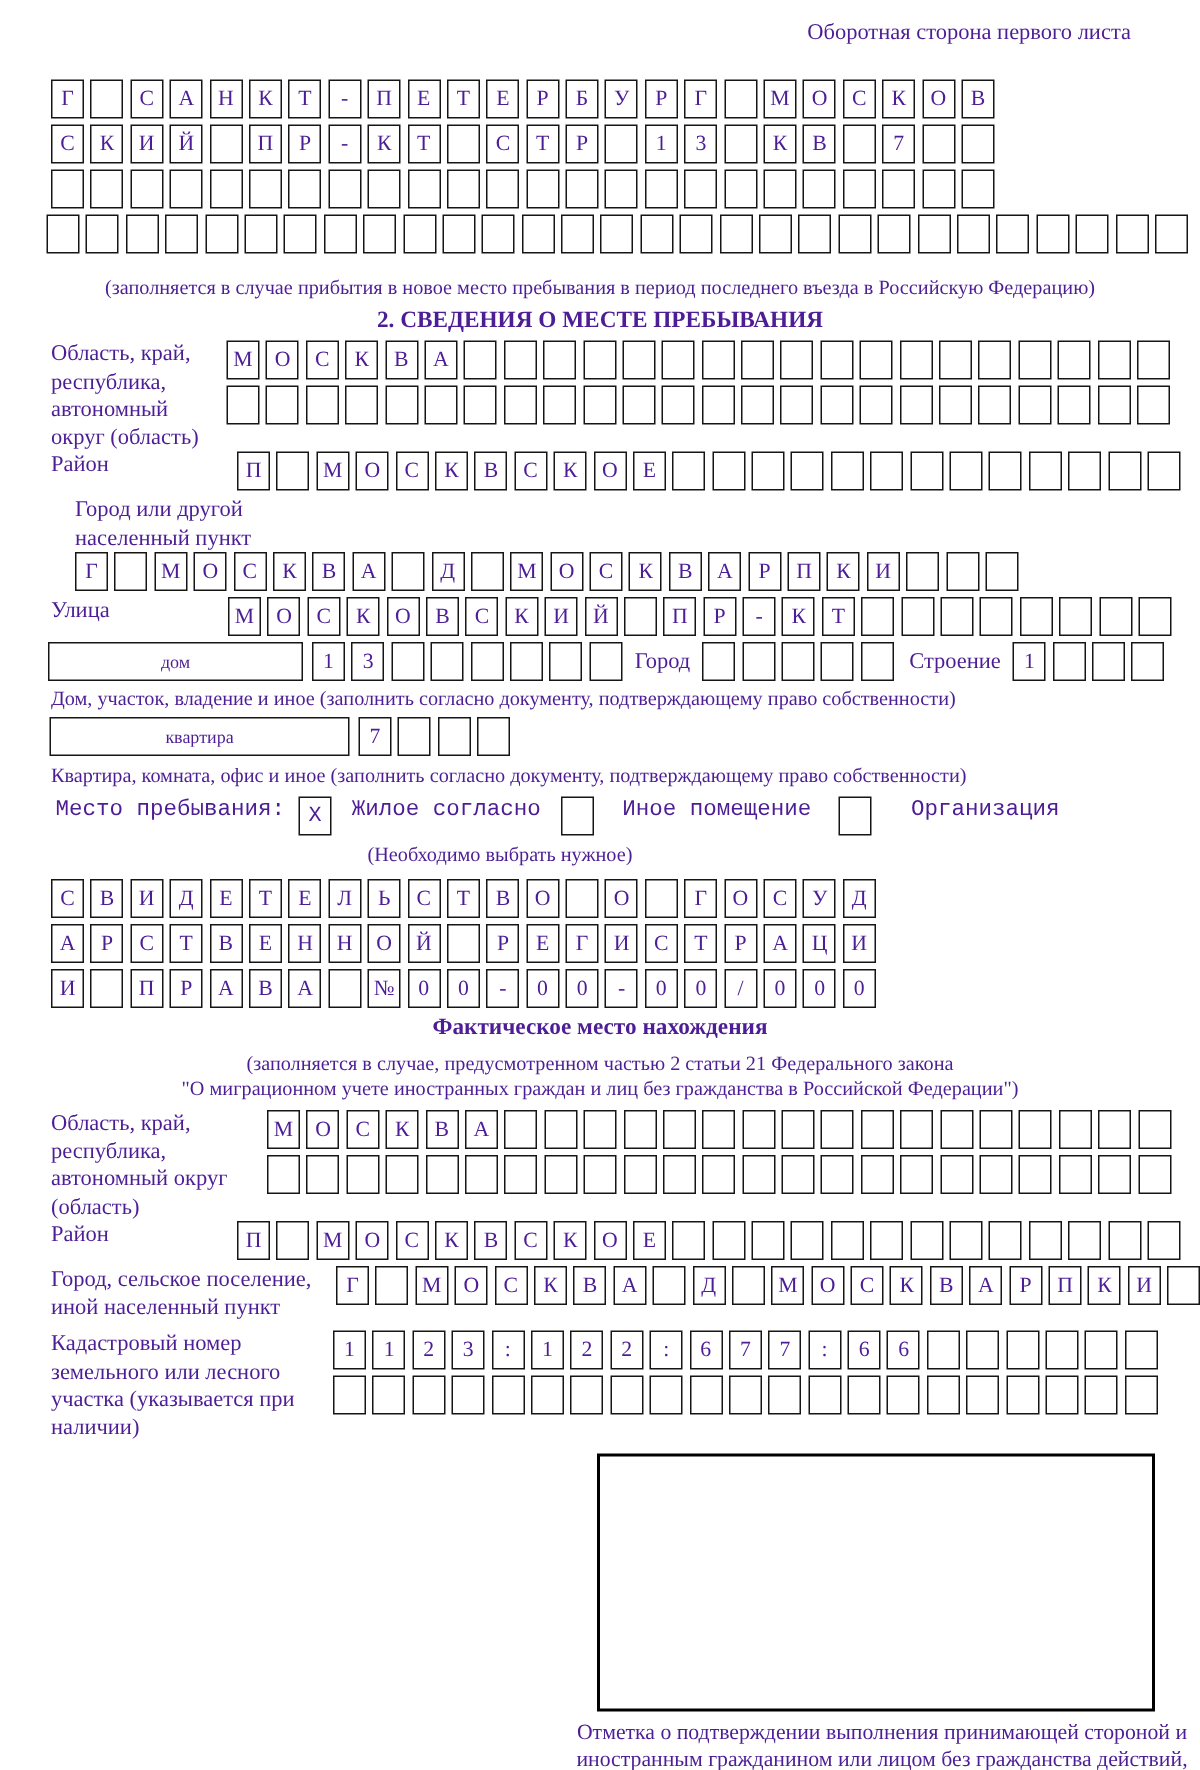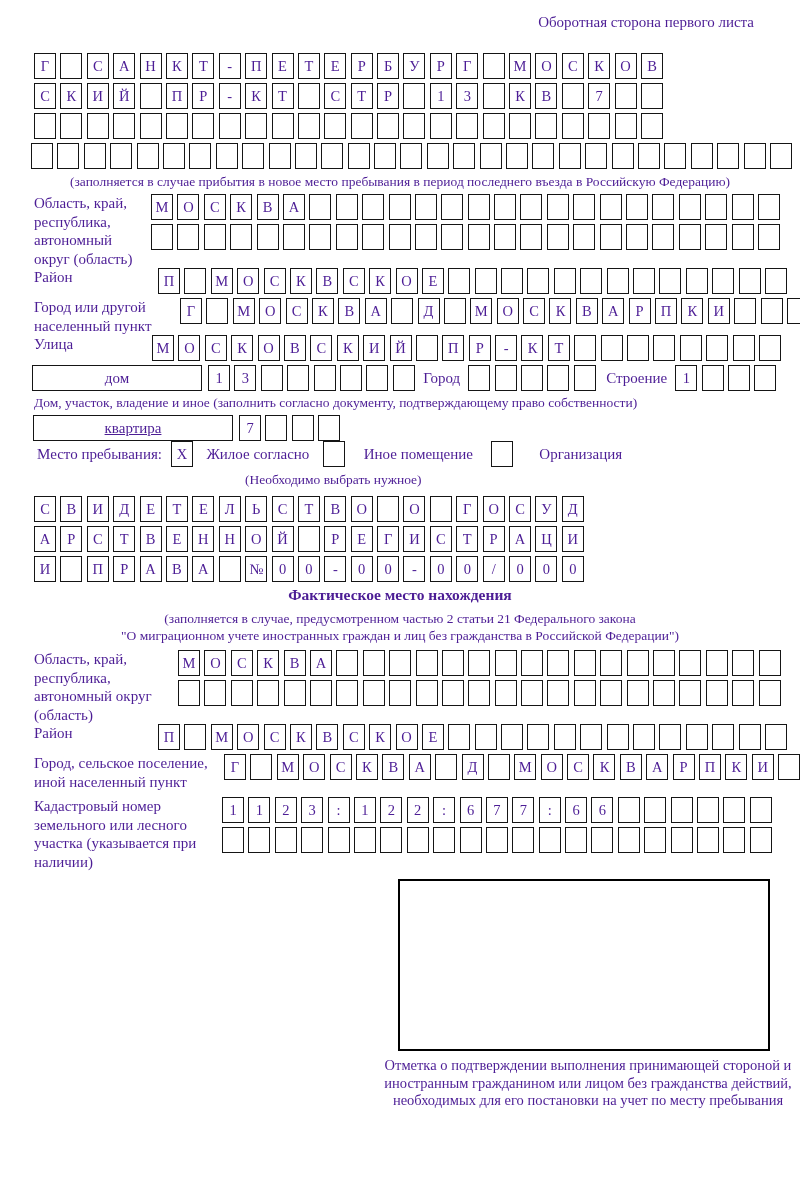--- a/index.html
+++ b/index.html
@@ -7,21 +7,21 @@
         font-family:"Liberation Serif",serif;overflow:hidden;position:relative;}
   .hdr-right{padding:14px 46px 0 0;text-align:right;font-size:15px;}
   .lbl{font-size:15px;line-height:18.5px;flex:0 0 auto;}
   .fieldrow{display:flex;align-items:flex-start;}
   .rows{flex:0 0 auto;}
   .boxrow{display:flex;margin-bottom:4px;}
   .cell{box-sizing:border-box;flex:0 0 auto;width:22px;height:26px;
         border:1.6px solid #151515;margin-right:4.4px;display:inline-flex;
         align-items:center;justify-content:center;font-size:14.5px;background:#fff;}
   .wide-cell{box-sizing:border-box;border:1.6px solid #151515;height:26px;
-        display:flex;align-items:center;justify-content:center;font-size:15px;flex:0 0 auto;}
+        display:flex;align-items:center;justify-content:center;font-size:12px;flex:0 0 auto;}
   .note{font-size:13.5px;line-height:17px;}
   .center{text-align:center;}
   .sec-title{font-weight:bold;font-size:15.5px;text-align:center;margin-top:5px;}
   .inline-lbl{font-size:15px;flex:0 0 auto;}
   .bigbox{border:2px solid #000;box-sizing:border-box;}
   .caption{font-size:14.5px;line-height:17.5px;text-align:center;}
 </style>
 </head>
 <body>
 
@@ -135,22 +135,23 @@
       <div class="cell"></div>
       <div class="cell"></div>
       <div class="cell"></div>
       <div class="cell"></div>
       <div class="cell"></div>
       <div class="cell"></div>
       <div class="cell"></div>
       <div class="cell"></div>
       <div class="cell"></div>
     </div>
-  <div class="note center" style="margin-top:4px;">(заполняется в случае прибытия в новое место пребывания в период последнего въезда в Российскую Федерацию)</div>
-
+  <div class="note center" style="margin-top:14px;">(заполняется в случае прибытия в новое место пребывания в период последнего въезда в Российскую Федерацию)</div>
+
+  <div class="sec-title">2. СВЕДЕНИЯ О МЕСТЕ ПРЕБЫВАНИЯ</div>
 
   <div class="fieldrow" style="margin-left:34px;margin-top:4px;">
     <div class="lbl" style="width:117px;">Область, край, республика, автономный округ (область)</div>
     <div class="rows">
       <div class="boxrow">
           <div class="cell">М</div>
           <div class="cell">О</div>
           <div class="cell">С</div>
           <div class="cell">К</div>
           <div class="cell">В</div>
@@ -226,21 +227,21 @@
         <div class="cell"></div>
         <div class="cell"></div>
         <div class="cell"></div>
         <div class="cell"></div>
         <div class="cell"></div>
         <div class="cell"></div>
         <div class="cell"></div>
       </div>
   </div>
 
-  <div class="fieldrow" style="margin-left:34px;">
+  <div class="fieldrow" style="margin-left:50px;flex-direction:column;">
     <div class="lbl" style="width:146px;">Город или другой населенный пункт</div>
     <div class="boxrow">
         <div class="cell">Г</div>
         <div class="cell"></div>
         <div class="cell">М</div>
         <div class="cell">О</div>
         <div class="cell">С</div>
         <div class="cell">К</div>
         <div class="cell">В</div>
         <div class="cell">А</div>
@@ -317,30 +318,31 @@
     <div class="boxrow" style="margin-bottom:0;">
         <div class="cell">1</div>
         <div class="cell"></div>
         <div class="cell"></div>
         <div class="cell"></div>
       </div>
   </div>
   <div class="note" style="margin:3px 0 4px 34px;">Дом, участок, владение и иное (заполнить согласно документу, подтверждающему право собственности)</div>
 
   <div class="fieldrow" style="margin-left:33px;align-items:center;">
-    <div class="wide-cell" style="width:200px;margin-right:6px;text-decoration:underline;">квартира</div>
+    <div class="wide-cell" style="width:200px;margin-right:6px;">квартира</div>
     <div class="boxrow" style="margin-bottom:0;">
         <div class="cell">7</div>
         <div class="cell"></div>
         <div class="cell"></div>
         <div class="cell"></div>
       </div>
   </div>
-
-  <div class="fieldrow" style="margin-left:37px;align-items:center;">
+  <div class="note" style="margin:4px 0 6px 34px;">Квартира, комната, офис и иное (заполнить согласно документу, подтверждающему право собственности)</div>
+
+  <div class="fieldrow" style="margin-left:37px;align-items:flex-start;font-family:Liberation Mono, monospace;">
     <div class="inline-lbl">Место пребывания:</div>
     <div class="cell" style="margin-left:9px;">X</div>
     <div class="inline-lbl" style="margin-left:9px;">Жилое согласно</div>
     <div class="cell" style="margin-left:14px;"></div>
     <div class="inline-lbl" style="margin-left:14px;">Иное помещение</div>
     <div class="cell" style="margin-left:18px;"></div>
     <div class="inline-lbl" style="margin-left:22px;">Организация</div>
   </div>
   <div class="note" style="margin:4px 0 8px 245px;">(Необходимо выбрать нужное)</div>
 

